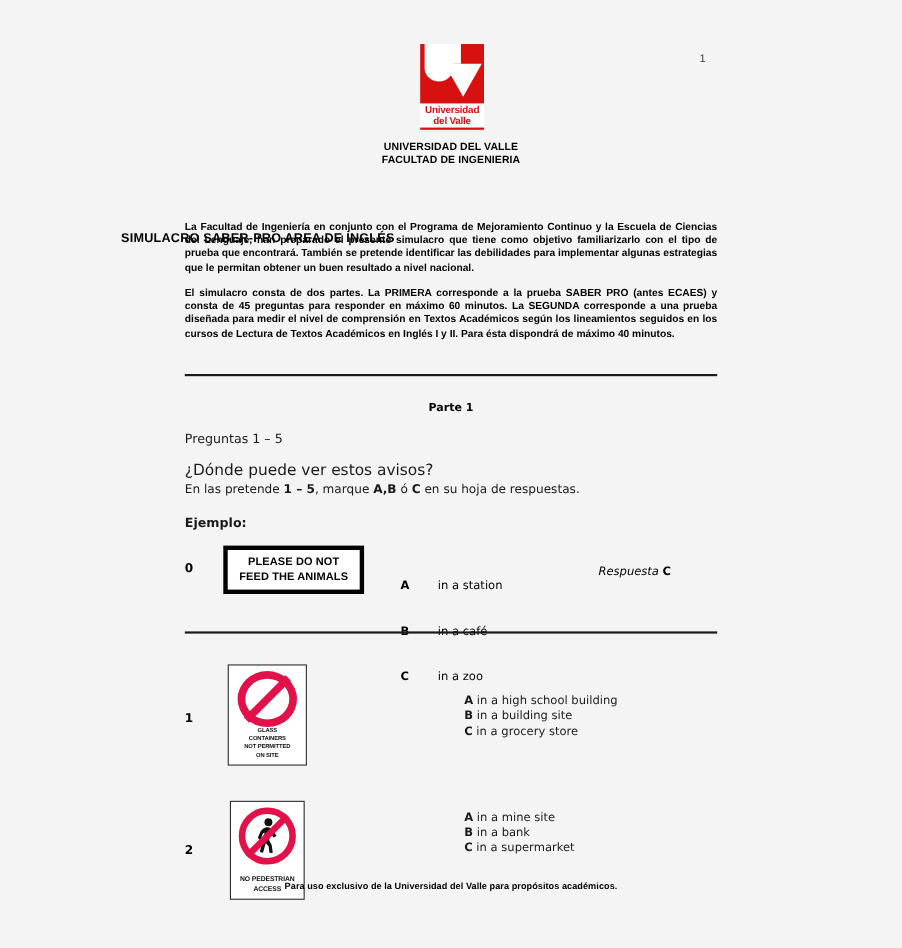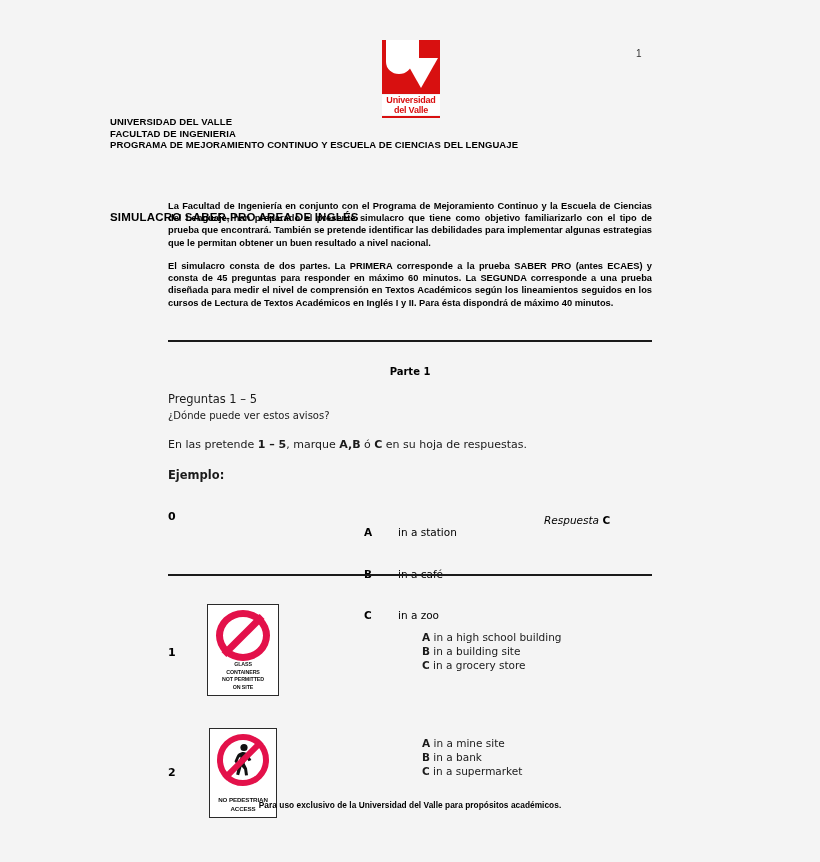--- a/index.html
+++ b/index.html
@@ -86,23 +86,24 @@
   }
   .logo-rule {
     margin-top: 1px;
     height: 2px;
     background: #d81010;
   }
 
   
   .inst-head {
     position: absolute;
-    top: 116px;
+    top: 128px;
     left: 110px;
     width: 600px;
+    text-align: center;
     font-size: 9.5px;
     font-weight: bold;
     line-height: 11.5px;
     letter-spacing: 0.1px;
   }
   .doc-title {
     position: absolute;
     top: 175px;
     left: 110px;
     width: 600px;
@@ -150,21 +151,21 @@
   .q-block {
     position: absolute;
     left: 168px;
     width: 484px;
     font-family: "DejaVu Sans", sans-serif;
     font-size: 11px;
     color: #1a1a1a;
   }
   .q-head { top: 392px; }
   .q-head .l1 { font-weight: normal; font-size: 11.5px; }
-  .q-head .l2 { margin-top: 4px; font-size: 10px; }
+  .q-head .l2 { margin-top: 14px; font-size: 14px; }
   .q-mark { top: 438px; font-size: 11px; }
   .ejemplo { top: 468px; font-weight: bold; font-size: 11.5px; }
 
   
   .ex-row {
     position: absolute;
     top: 496px;
     left: 168px;
     width: 484px;
     height: 52px;
@@ -352,21 +353,20 @@
     <div class="logo-text">
       <div>Universidad</div>
       <div>del Valle</div>
     </div>
     <div class="logo-rule"></div>
   </div>
 
   <div class="inst-head">
     <div>UNIVERSIDAD DEL VALLE</div>
     <div>FACULTAD DE INGENIERIA</div>
-    <div>PROGRAMA DE MEJORAMIENTO CONTINUO Y ESCUELA DE CIENCIAS DEL LENGUAJE</div>
   </div>
 
   <div class="doc-title">SIMULACRO SABER-PRO AREA DE  INGLÉS</div>
 
   <div class="intro intro-1">La Facultad de Ingeniería en conjunto con el Programa de Mejoramiento Continuo y la Escuela de Ciencias del Lenguaje, han preparado el presente simulacro que tiene como objetivo familiarizarlo con el tipo de prueba que encontrará. También se pretende identificar las debilidades para implementar algunas estrategias que le permitan obtener un buen resultado a nivel nacional.</div>
   <div class="intro intro-2">El simulacro consta de dos partes. La PRIMERA corresponde a la prueba SABER PRO (antes ECAES) y consta de 45 preguntas para responder en máximo 60 minutos. La SEGUNDA corresponde a una prueba diseñada para medir el nivel de comprensión en Textos Académicos según los lineamientos seguidos en los cursos de Lectura de Textos Académicos en Inglés I y II. Para ésta dispondrá de máximo 40 minutos.</div>
 
   <div class="hrule hrule-1"></div>
 
   <div class="part-title">Parte 1</div>
@@ -377,20 +377,24 @@
   </div>
 
   <div class="q-block q-mark">
     <span>En las pretende </span><b>1 – 5</b><span>, marque </span><b>A,B</b><span> ó </span><b>C</b><span> en su hoja de respuestas.</span>
   </div>
 
   <div class="q-block ejemplo">Ejemplo:</div>
 
   <div class="ex-row">
     <div class="ex-num">0</div>
+    <div class="ex-box">
+      <span>PLEASE DO NOT</span>
+      <span>FEED THE ANIMALS</span>
+    </div>
     <div class="ex-opts">
       <div class="opt"><span class="ltr">A</span><span>in a station</span></div>
       <div class="opt"><span class="ltr">B</span><span>in a café</span></div>
       <div class="opt"><span class="ltr">C</span><span>in a zoo</span></div>
     </div>
     <div class="ex-answer">
       <i>Respuesta</i> <b>C</b>
     </div>
   </div>
 

